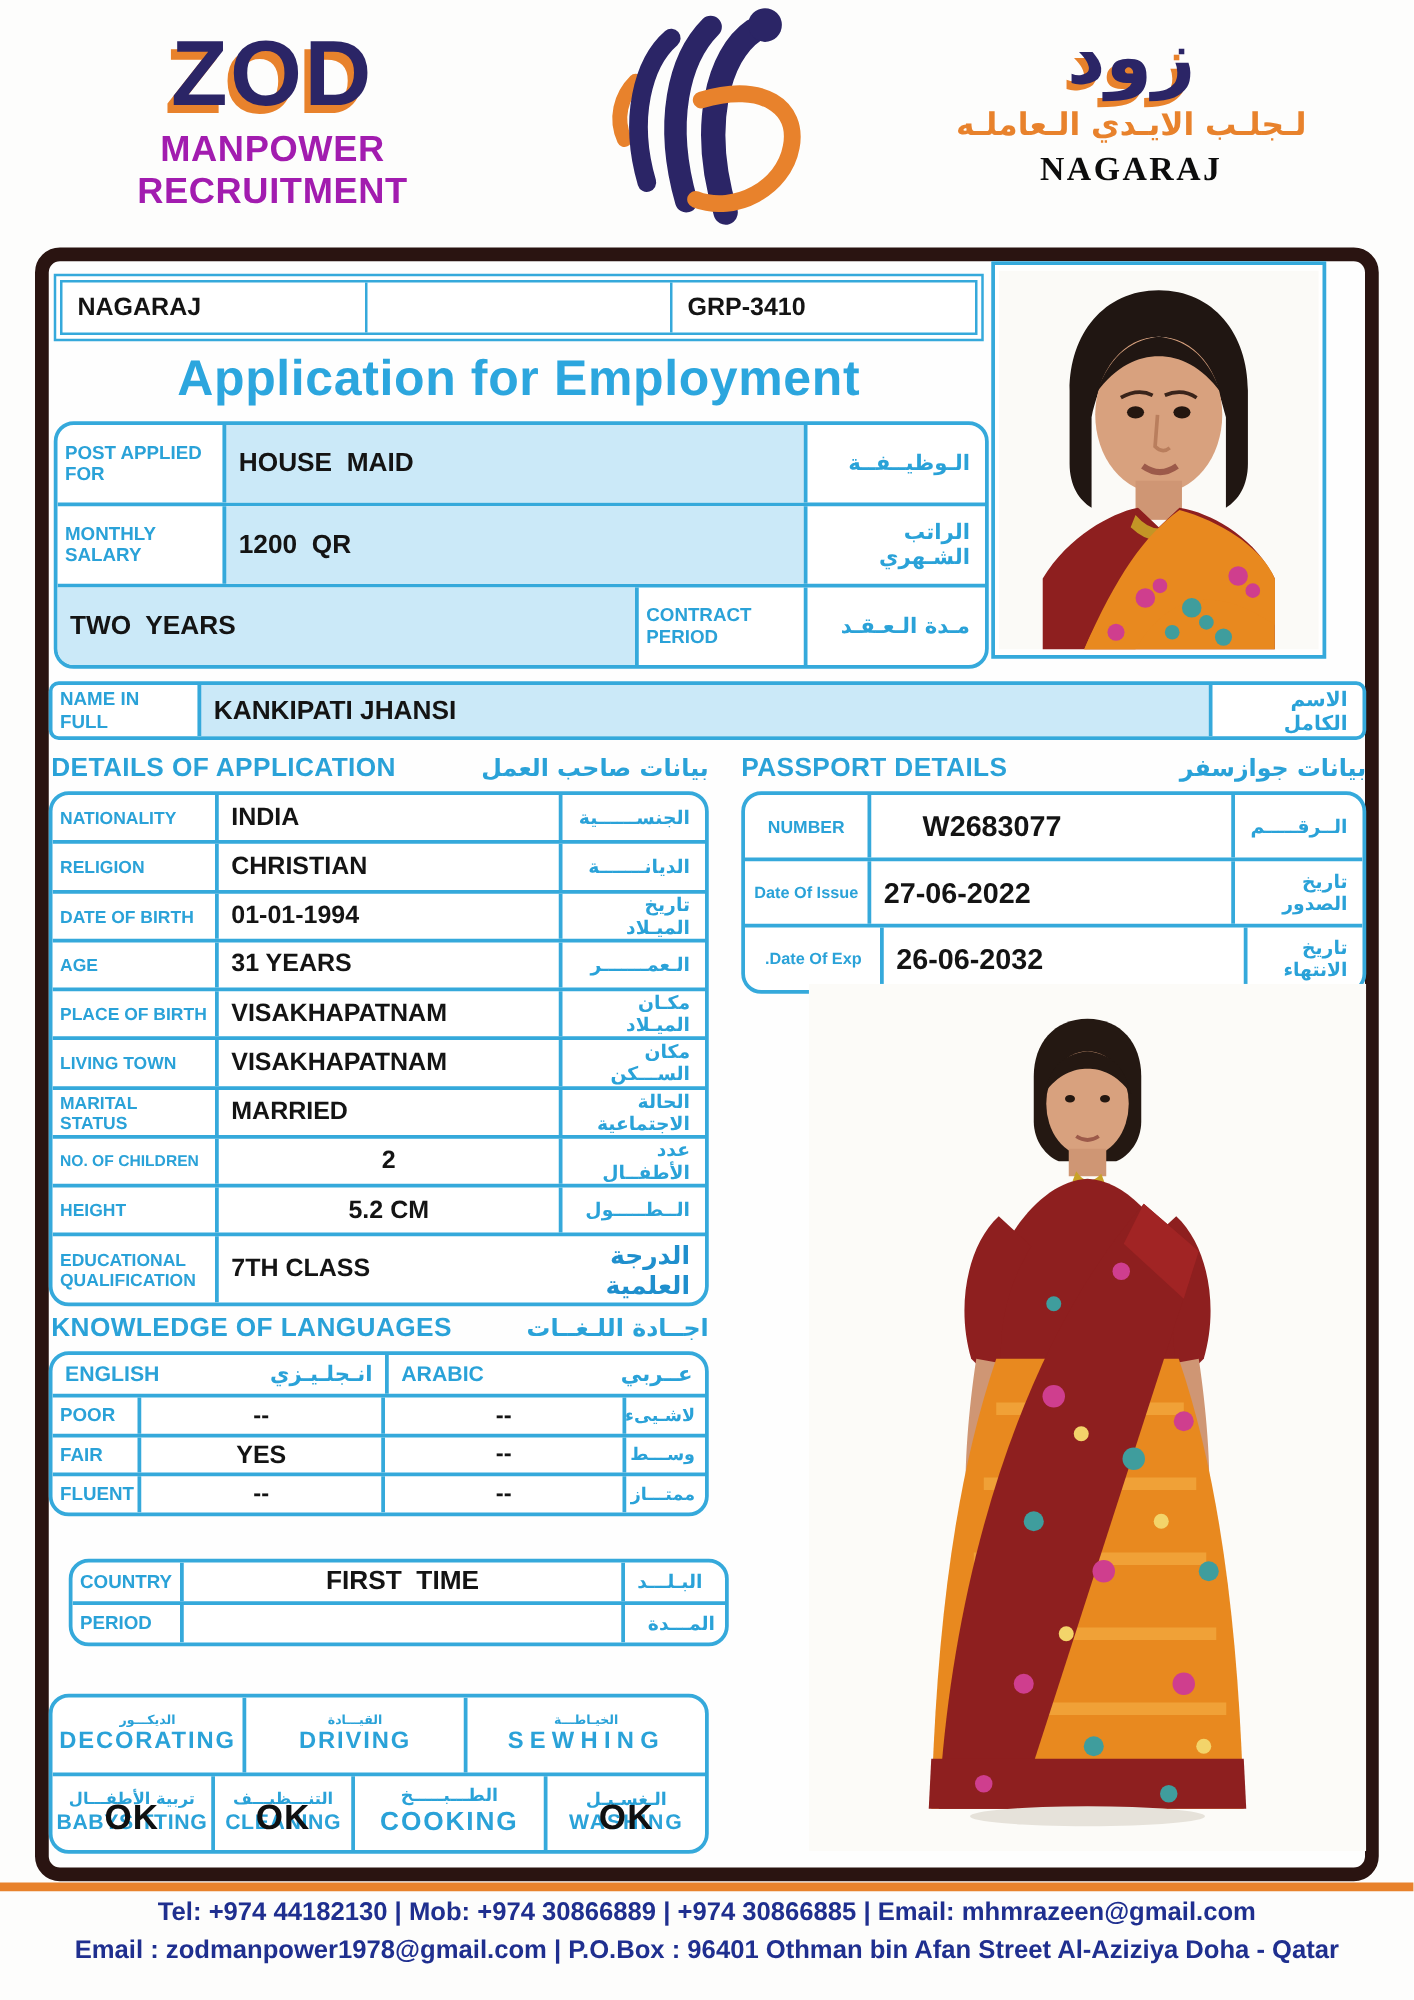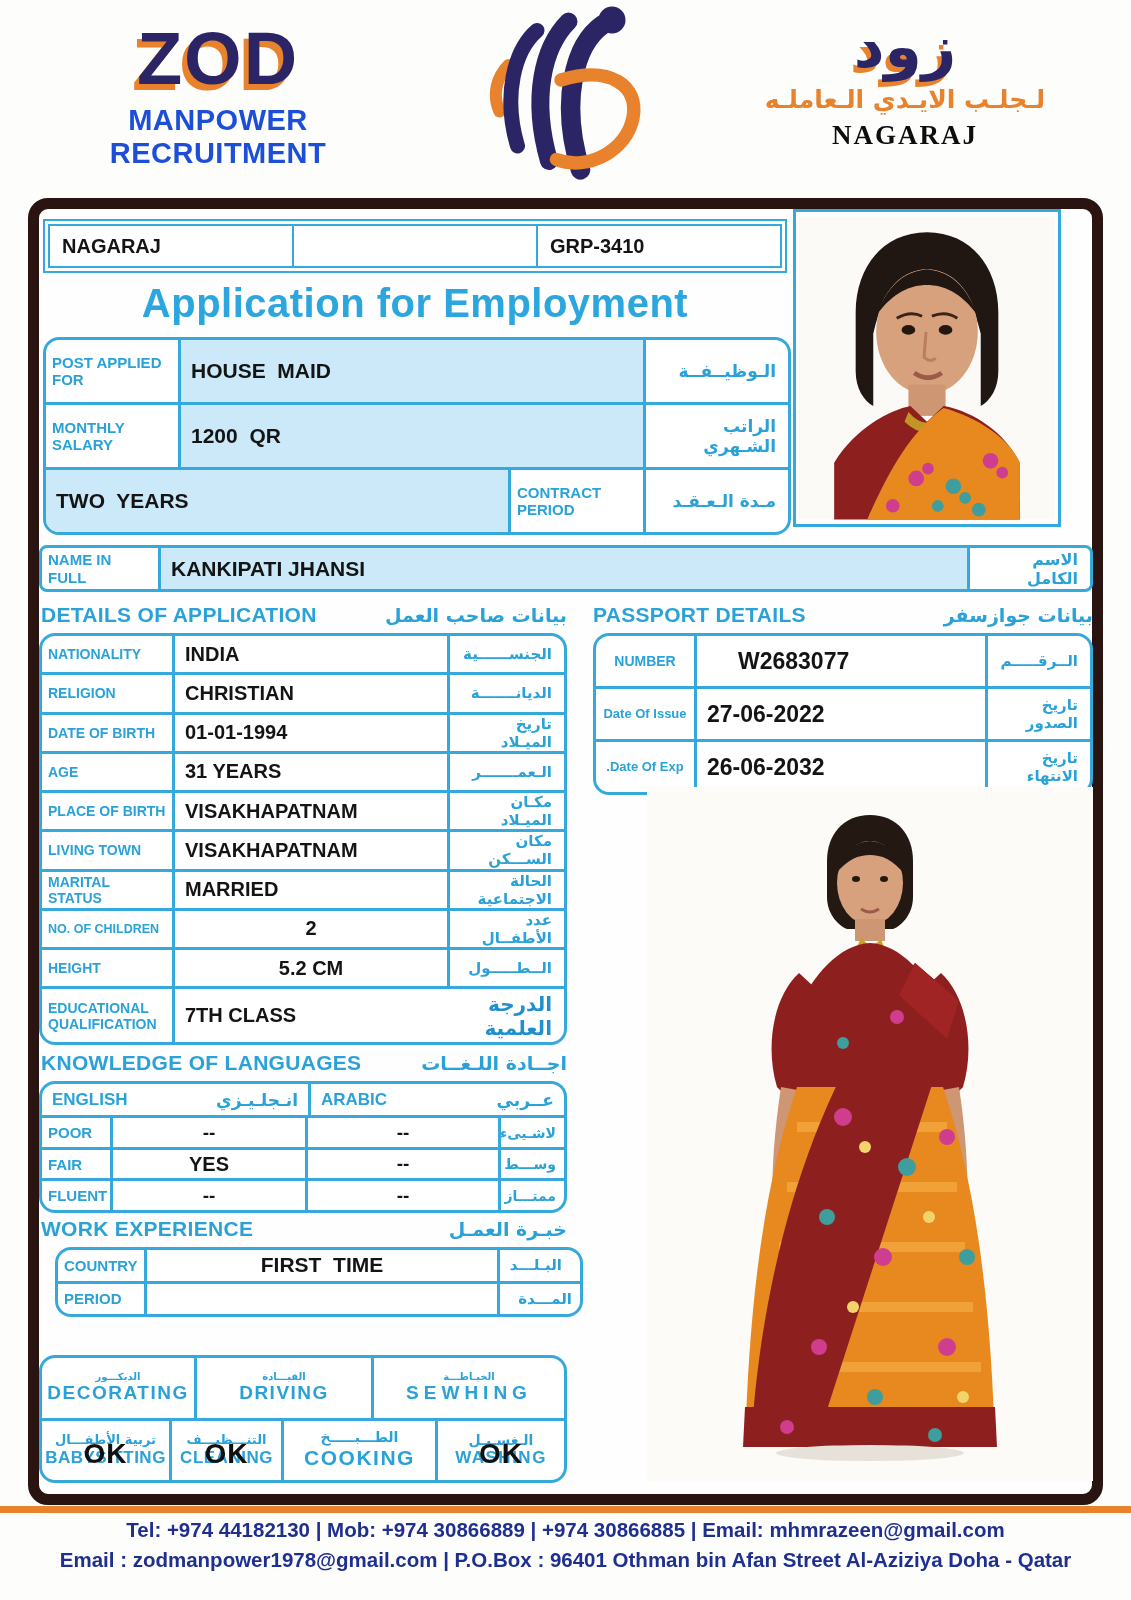--- a/index.html
+++ b/index.html
@@ -5,21 +5,21 @@
   html,body{margin:0;padding:0;background:#fff;}
   .page{position:relative;width:1131px;height:1600px;background:#fdfdfc;overflow:hidden;
         font-family:"Liberation Sans",sans-serif;}
   .abs{position:absolute;}
   .ar{font-family:"DejaVu Sans",sans-serif;direction:rtl;}
 
   
   .zod-block{left:28px;top:22px;width:380px;text-align:center;}
   .zod-title{font-size:74px;font-weight:900;color:#2b2566;line-height:1;
              text-shadow:-5px 6px 0 #e8822c;letter-spacing:2px;}
-  .zod-sub{font-size:29px;font-weight:800;color:#1d4ed8;margin-top:8px;letter-spacing:0.5px;}
+  .zod-sub{font-size:29px;font-weight:800;color:#a21caf;margin-top:8px;letter-spacing:0.5px;}
   .center-logo{left:468px;top:2px;width:180px;height:180px;}
   .right-block{left:750px;top:12px;width:310px;text-align:center;}
   .ar-logo{font-size:60px;font-weight:bold;color:#2b2566;line-height:1.15;
            text-shadow:-4px 5px 0 #e8822c;}
   .ar-tagline{font-size:25px;font-weight:bold;color:#e8822c;margin-top:4px;}
   .agent-name{font-family:"Liberation Serif",serif;font-size:27px;font-weight:bold;
               color:#0d0d0d;letter-spacing:2px;margin-top:6px;}
 
   
   .doc-frame{left:28px;top:198px;width:1075px;height:1307px;box-sizing:border-box;
@@ -342,21 +342,21 @@
             <span class="lbl" style="font-size:13px;">Date Of Issue</span>
           </div>
         <div class="td" style="width:288px;">
             <span class="val" style="font-size:23px;">27-06-2022</span>
           </div>
         <div class="td artd" style="flex:1;">
             <span class="arlbl ar" style="font-size:15px;">تاريخ الصدور</span>
           </div>
       </div>
       <div class="tr">
-        <div class="td" style="width:98px;justify-content:center;">
+        <div class="td" style="width:98px;padding-left:10px;">
             <span class="lbl" style="font-size:13px;">.Date Of Exp</span>
           </div>
         <div class="td" style="width:288px;">
             <span class="val" style="font-size:23px;">26-06-2032</span>
           </div>
         <div class="td artd" style="flex:1;">
             <span class="arlbl ar" style="font-size:15px;">تاريخ الانتهاء</span>
           </div>
       </div>
     </div>
@@ -484,24 +484,20 @@
           </div>
         <div class="td" style="width:190px;">
             <span class="val center" style="font-size:19px;">--</span>
           </div>
         <div class="td artd" style="flex:1;">
             <span class="arlbl ar" style="font-size:14px;padding:0 8px;">ممتـــاز</span>
           </div>
       </div>
     </div>
 
-    <div class="abs sec-head" style="left:2px;top:1008px;width:526px;">
-      <span class="en">WORK EXPERIENCE</span>
-      <span class="arh ar">خبـرة العمـل</span>
-    </div>
 
     <div class="abs tbl" style="left:16px;top:1038px;width:528px;height:70px;">
       <div class="tr">
         <div class="td" style="width:86px;">
             <span class="lbl" style="font-size:15px;">COUNTRY</span>
           </div>
         <div class="td" style="width:350px;">
             <span class="val center">FIRST  TIME</span>
           </div>
         <div class="td artd" style="flex:1;">

